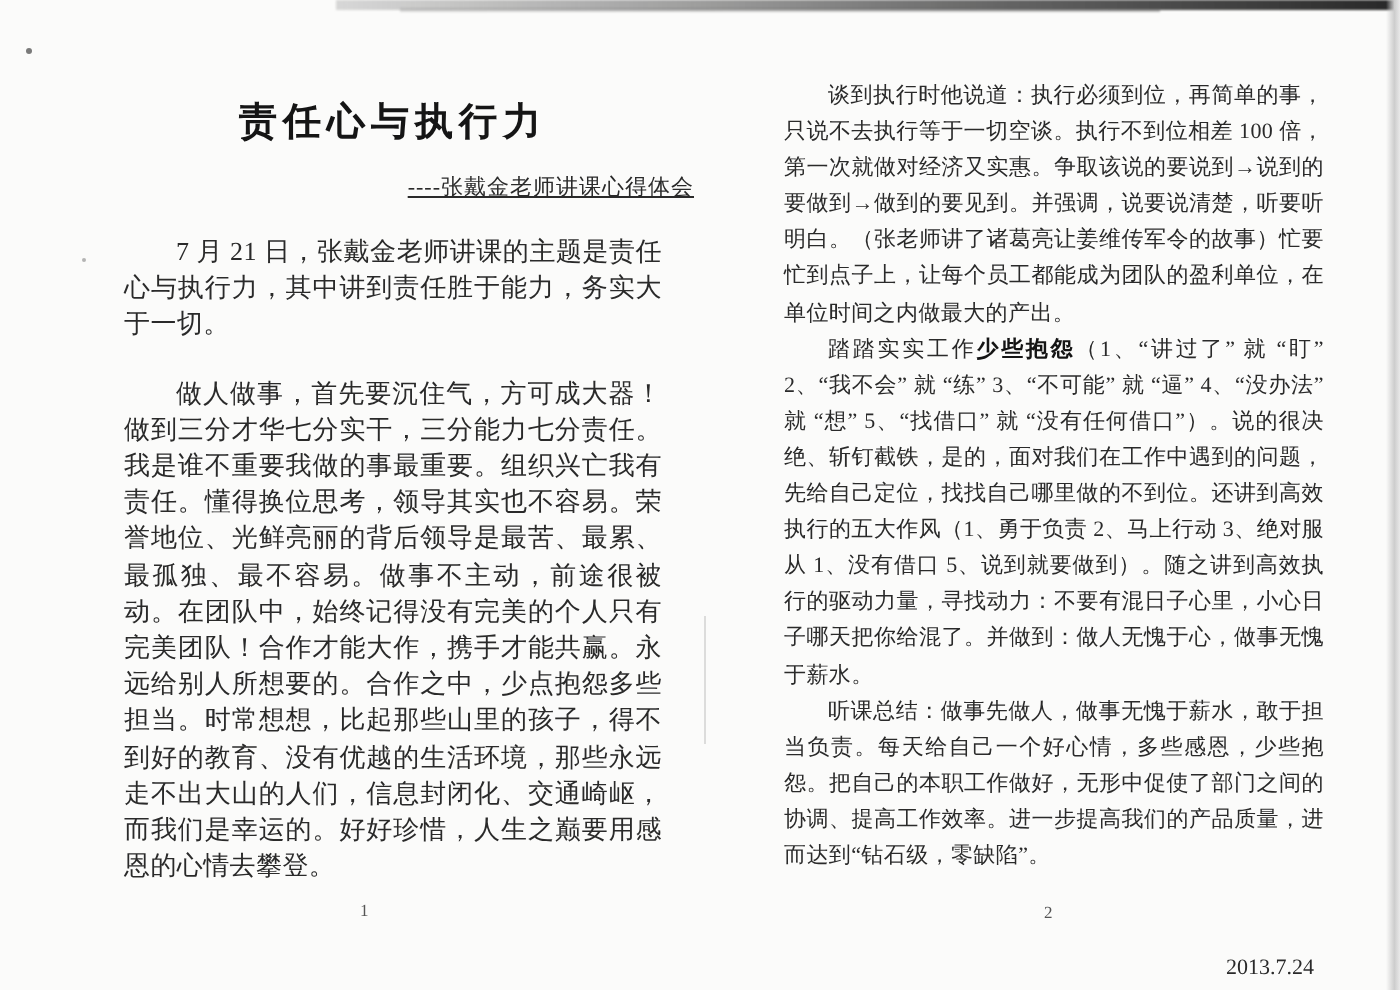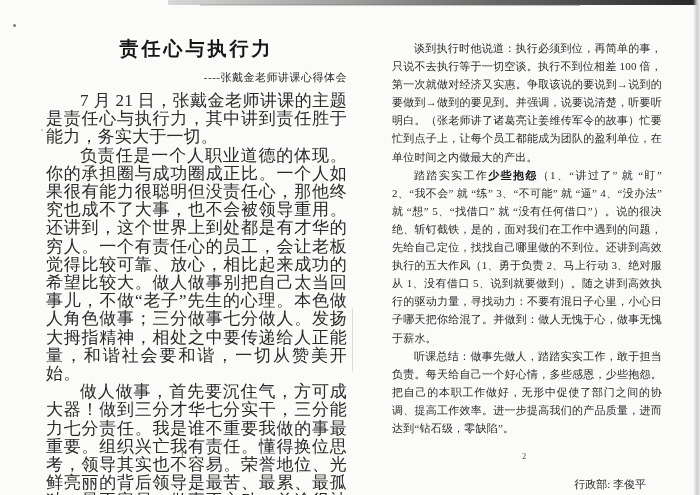--- a/index.html
+++ b/index.html
@@ -35,31 +35,31 @@
   .speck-b{left:41px;top:129px;width:2px;height:2px;opacity:.55;}
   .scratch{
     position:absolute;left:352px;top:308px;width:1px;height:64px;
     background:rgba(150,150,150,.3);
   }
   
   .page{position:absolute;}
   .page-left{left:46px;top:36px;width:301px;}
   .page-right{left:392px;top:39px;width:270px;}
   .doc-title{
-    margin:0;text-align:center;
+    margin:12px;text-align:center;
     font-family:"Liberation Sans","DejaVu Sans",sans-serif;
     font-weight:bold;font-size:19px;letter-spacing:3px;color:#151515;
   }
   .doc-subtitle{
-    margin-top:8px;text-align:right;font-size:11px;letter-spacing:.5px;
+    margin-top:8px;text-align:right;font-size:11px;letter-spacing:.5px;text-decoration:underline;
   }
   .body-left{margin-top:7px;}
   .body-left p{
-    margin:0;text-indent:2em;text-align:justify;text-justify:inter-ideograph;
-    font-size:17px;line-height:18.2px;letter-spacing:.2px;
+    margin:16px;text-indent:2em;text-align:justify;text-justify:inter-ideograph;
+    font-size:13px;line-height:18.2px;letter-spacing:.2px;
   }
   .body-right p{
     margin:0;text-indent:2em;text-align:justify;text-justify:inter-ideograph;
     font-size:11px;line-height:18.1px;letter-spacing:.2px;
   }
   .body-right p b{font-weight:bold;color:#141414;}
   .signature{margin-top:37px;text-align:right;font-size:11px;line-height:21px;}
   .sig-dept{padding-right:16px;}
   .sig-date{padding-right:5px;font-family:"Liberation Serif","DejaVu Serif",serif;}
   .page-num{
@@ -77,31 +77,29 @@
 <div class="edge-right"></div>
 <div class="speck speck-a"></div>
 <div class="speck speck-b"></div>
 <div class="scratch"></div>
 
 <div class="page page-left">
   <h1 class="doc-title">责任心与执行力</h1>
   <div class="doc-subtitle">----张戴金老师讲课心得体会</div>
   <div class="body-left">
       <p><span>7 月 21 日，张戴金老师讲课的主题是责任心与执行力，其中讲到责任胜于能力，务实大于一切。</span></p>
-      <p><span>负责任是一个人职业道德的体现。你的承担圈与成功圈成正比。一个人如果很有能力很聪明但没责任心，那他终究也成不了大事，也不会被领导重用。还讲到，这个世界上到处都是有才华的穷人。一个有责任心的员工，会让老板觉得比较可靠、放心，相比起来成功的希望比较大。做人做事别把自己太当回事儿，不做“老子”先生的心理。本色做人角色做事；三分做事七分做人。发扬大拇指精神，相处之中要传递给人正能量，和谐社会要和谐，一切从赞美开始。</span></p>
       <p><span>做人做事，首先要沉住气，方可成大器！做到三分才华七分实干，三分能力七分责任。我是谁不重要我做的事最重要。组织兴亡我有责任。懂得换位思考，领导其实也不容易。荣誉地位、光鲜亮丽的背后领导是最苦、最累、最孤独、最不容易。做事不主动，前途很被动。在团队中，始终记得没有完美的个人只有完美团队！合作才能大作，携手才能共赢。永远给别人所想要的。合作之中，少点抱怨多些担当。时常想想，比起那些山里的孩子，得不到好的教育、没有优越的生活环境，那些永远走不出大山的人们，信息封闭化、交通崎岖，而我们是幸运的。好好珍惜，人生之巅要用感恩的心情去攀登。</span></p>
     </div>
 </div>
 
 <div class="page page-right">
   <div class="body-right">
       <p><span>谈到执行时他说道：执行必须到位，再简单的事，只说不去执行等于一切空谈。执行不到位相差 100 倍，第一次就做对经济又实惠。争取该说的要说到→说到的要做到→做到的要见到。并强调，说要说清楚，听要听明白。（张老师讲了诸葛亮让姜维传军令的故事）忙要忙到点子上，让每个员工都能成为团队的盈利单位，在单位时间之内做最大的产出。</span></p>
       <p><span>踏踏实实工作</span><b>少些抱怨</b><span>（1、“讲过了” 就 “盯” 2、“我不会” 就 “练” 3、“不可能” 就 “逼” 4、“没办法” 就 “想” 5、“找借口” 就 “没有任何借口”）。说的很决绝、斩钉截铁，是的，面对我们在工作中遇到的问题，先给自己定位，找找自己哪里做的不到位。还讲到高效执行的五大作风（1、勇于负责 2、马上行动 3、绝对服从 1、没有借口 5、说到就要做到）。随之讲到高效执行的驱动力量，寻找动力：不要有混日子心里，小心日子哪天把你给混了。并做到：做人无愧于心，做事无愧于薪水。</span></p>
-      <p><span>听课总结：做事先做人，踏踏实实工作，敢于担当负责。每天给自己一个好心情，多些感恩，少些抱怨。把自己的本职工作做好，无形中促使了部门之间的协调、提高工作效率。进一步提高我们的产品质量，进而达到“钻石级，零缺陷”。</span></p>
+      <p><span>听课总结：做事先做人，做事无愧于薪水，敢于担当负责。每天给自己一个好心情，多些感恩，少些抱怨。把自己的本职工作做好，无形中促使了部门之间的协调、提高工作效率。进一步提高我们的产品质量，进而达到“钻石级，零缺陷”。</span></p>
     </div>
   <div class="signature">
-    <div class="sig-dept">行政部: 李俊平</div>
     <div class="sig-date">2013.7.24</div>
   </div>
 </div>
 
 <div class="page-num page-num-1">1</div>
 <div class="page-num page-num-2">2</div>
 
 </body></html>

